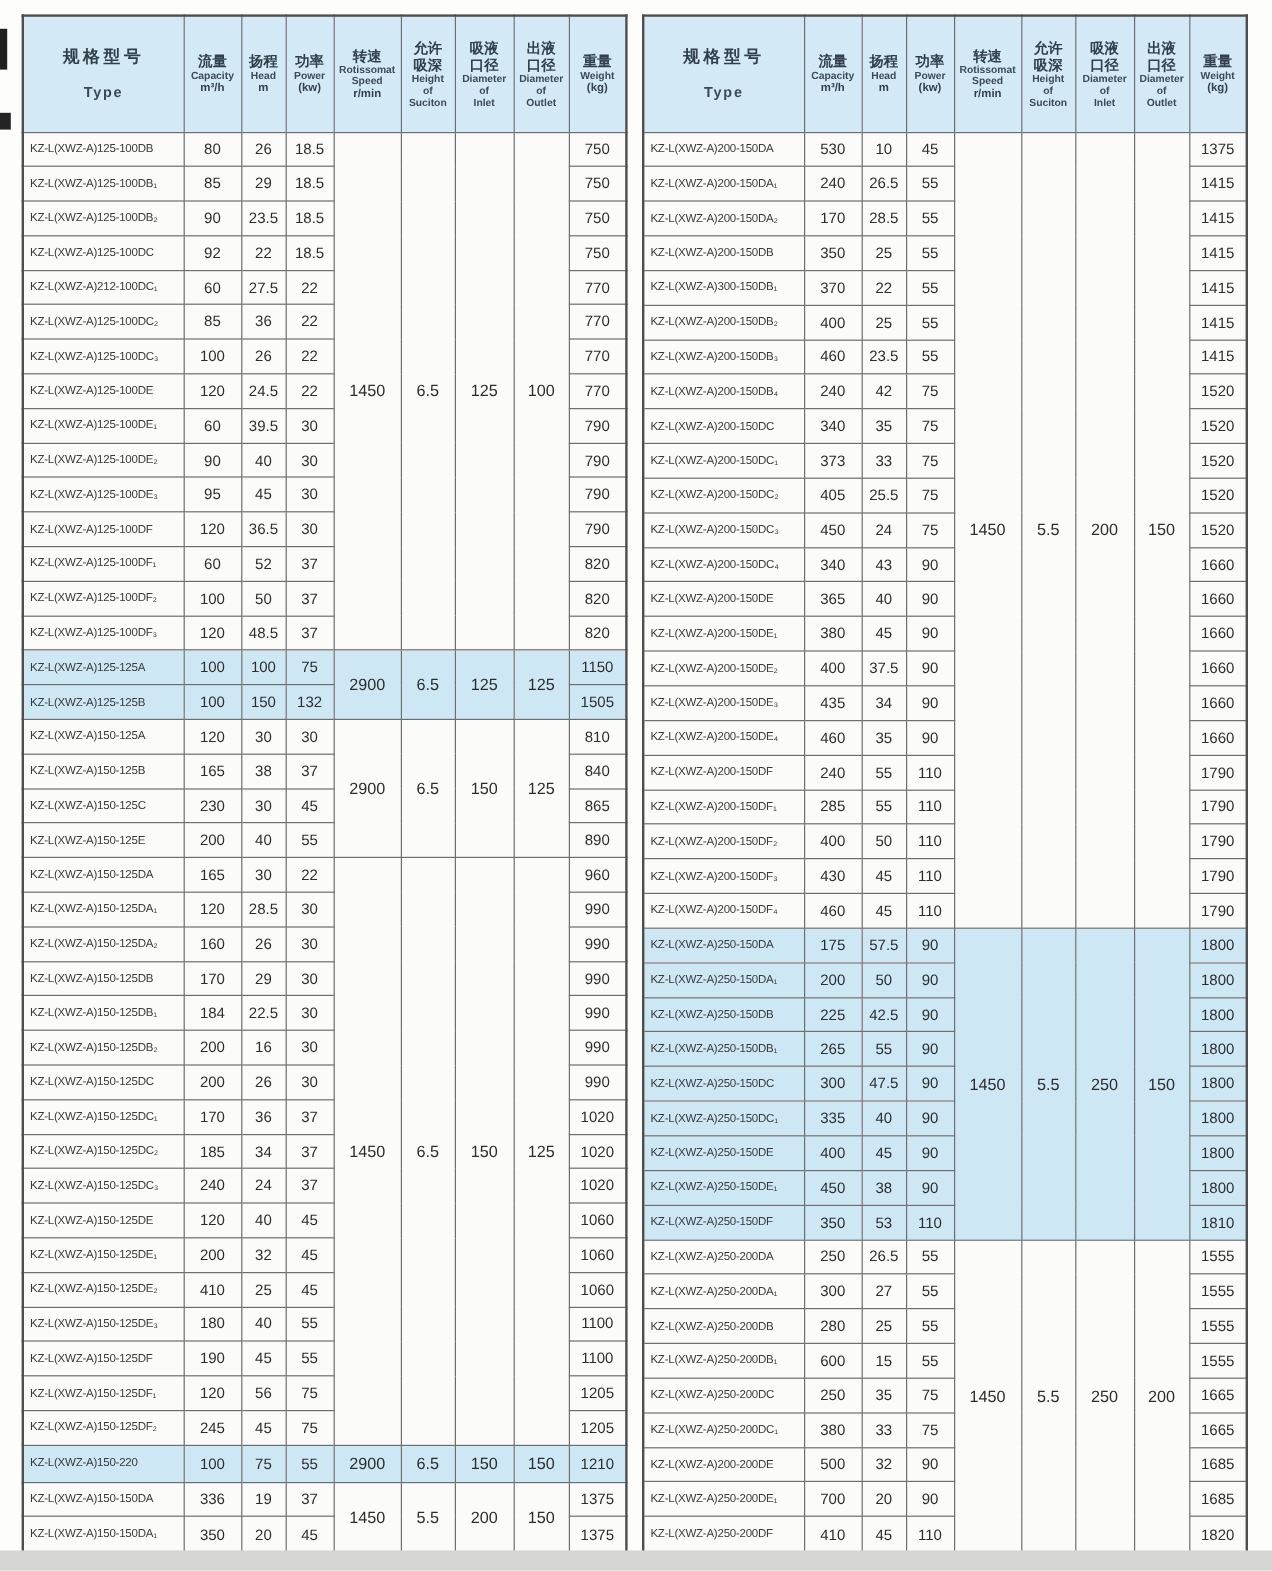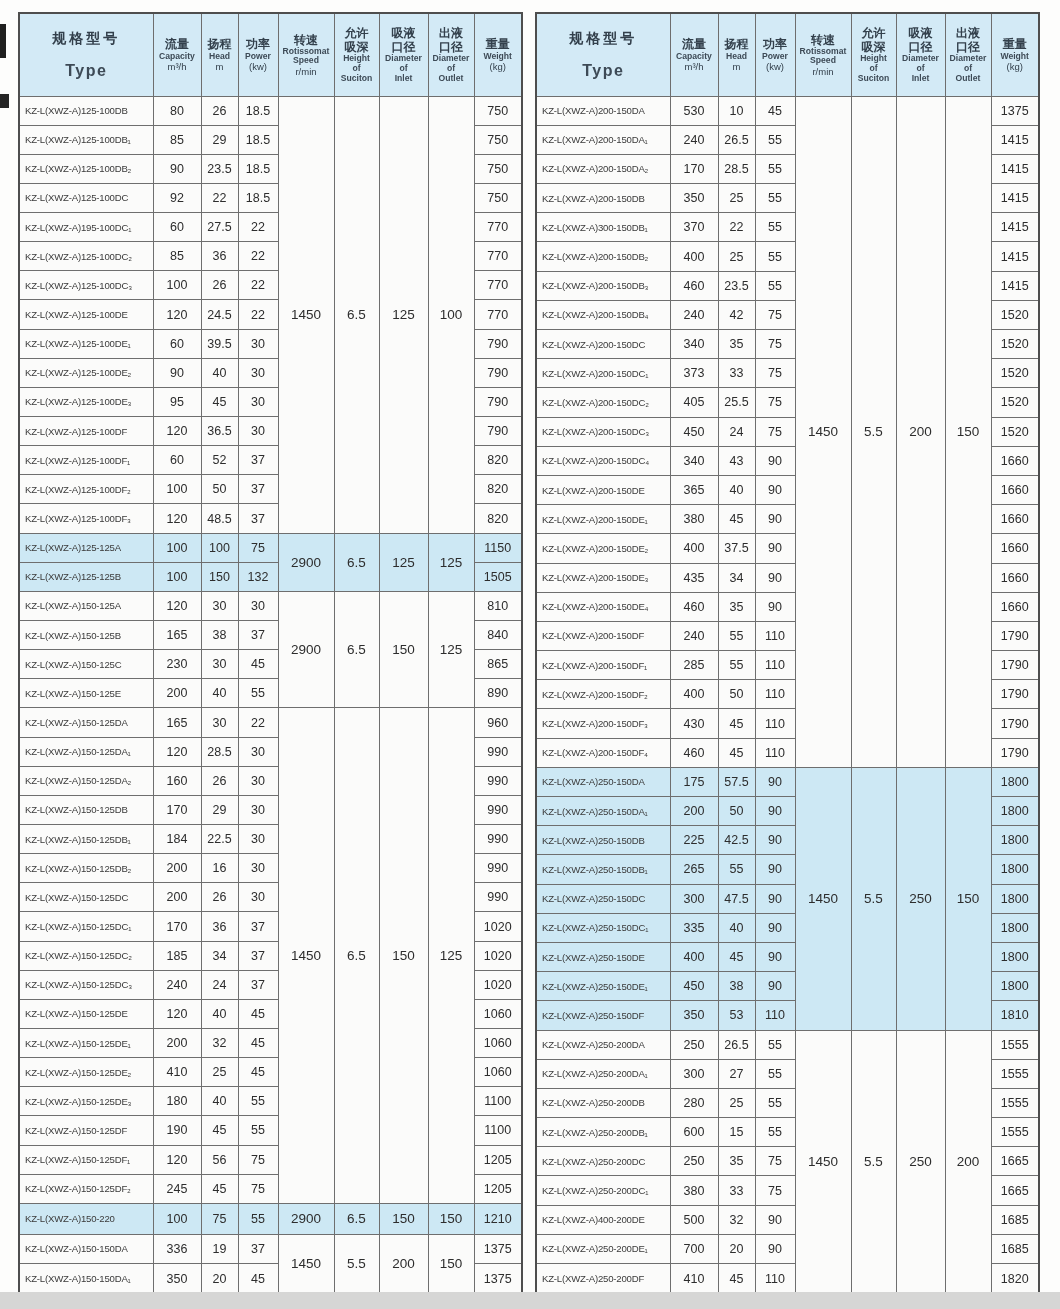--- a/index.html
+++ b/index.html
@@ -15,27 +15,27 @@
   table.spec {
     border-collapse:collapse; table-layout:fixed;
     width:503px; height:1283px;
     border:2px solid #4e4e4e;
   }
   th, td {
     border:1px solid #6e6e6e; padding:0;
     overflow:hidden; white-space:nowrap;
     vertical-align:middle;
   }
-  thead tr { height:83px; }
+  thead tr { height:97px; }
   th { background:#d3eaf6; font-weight:normal; text-align:center; }
   th .cn  { font-size:12px; font-weight:bold; color:#33404c; line-height:1.18; }
   th .en  { font-size:8.6px; color:#3d4a56; line-height:1.12;font-weight:bold; }
-  th .unit{ font-size:9.5px; color:#33404c; margin-top:0; }
+  th .unit{ font-size:9.5px; color:#33404c; margin-top:0;font-weight:bold; }
   th.type-h .cn { font-size:14px; letter-spacing:3px; margin-bottom:16px; }
-  th.type-h .en { font-size:16px; letter-spacing:1.5px; }
+  th.type-h .en { font-size:12px; letter-spacing:1.5px; }
 
   td { background:#fbfbfa; color:#2d2d2d; }
   td.type {
     text-align:left; padding-left:5px;
     font-size:9.6px; letter-spacing:-0.2px; color:#3a3a3a;
   }
   td.num   { text-align:center; font-size:12.5px; }
   td.merged{ font-size:13.5px; }
   tr.hl td, td.hl { background:#cde8f4; }
 
@@ -147,21 +147,21 @@
           <td class="num">750</td>
         </tr>
         <tr>
           <td class="type">KZ-L(XWZ-A)125-100DC</td>
           <td class="num">92</td>
           <td class="num">22</td>
           <td class="num">18.5</td>
           <td class="num">750</td>
         </tr>
         <tr>
-          <td class="type">KZ-L(XWZ-A)195-100DC₁</td>
+          <td class="type">KZ-L(XWZ-A)212-100DC₁</td>
           <td class="num">60</td>
           <td class="num">27.5</td>
           <td class="num">22</td>
           <td class="num">770</td>
         </tr>
         <tr>
           <td class="type">KZ-L(XWZ-A)125-100DC₂</td>
           <td class="num">85</td>
           <td class="num">36</td>
           <td class="num">22</td>
@@ -777,21 +777,21 @@
           <td class="num">1665</td>
         </tr>
         <tr>
           <td class="type">KZ-L(XWZ-A)250-200DC₁</td>
           <td class="num">380</td>
           <td class="num">33</td>
           <td class="num">75</td>
           <td class="num">1665</td>
         </tr>
         <tr>
-          <td class="type">KZ-L(XWZ-A)400-200DE</td>
+          <td class="type">KZ-L(XWZ-A)200-200DE</td>
           <td class="num">500</td>
           <td class="num">32</td>
           <td class="num">90</td>
           <td class="num">1685</td>
         </tr>
         <tr>
           <td class="type">KZ-L(XWZ-A)250-200DE₁</td>
           <td class="num">700</td>
           <td class="num">20</td>
           <td class="num">90</td>

